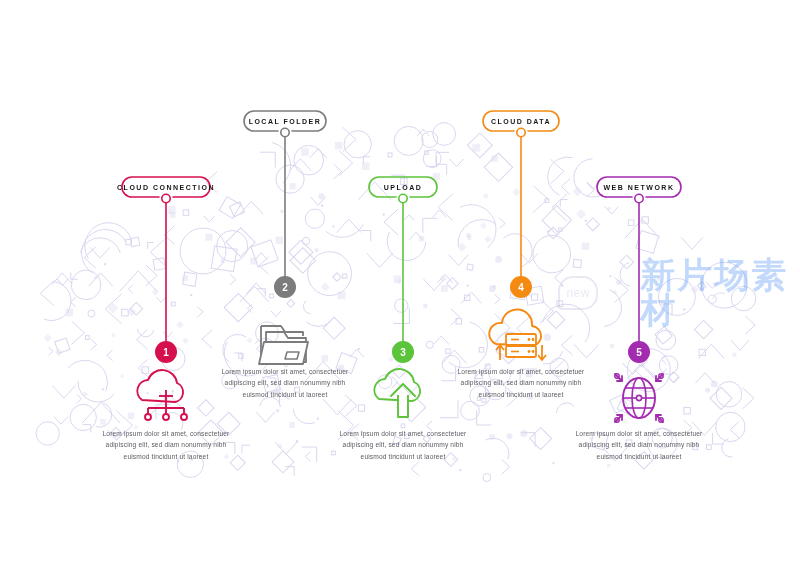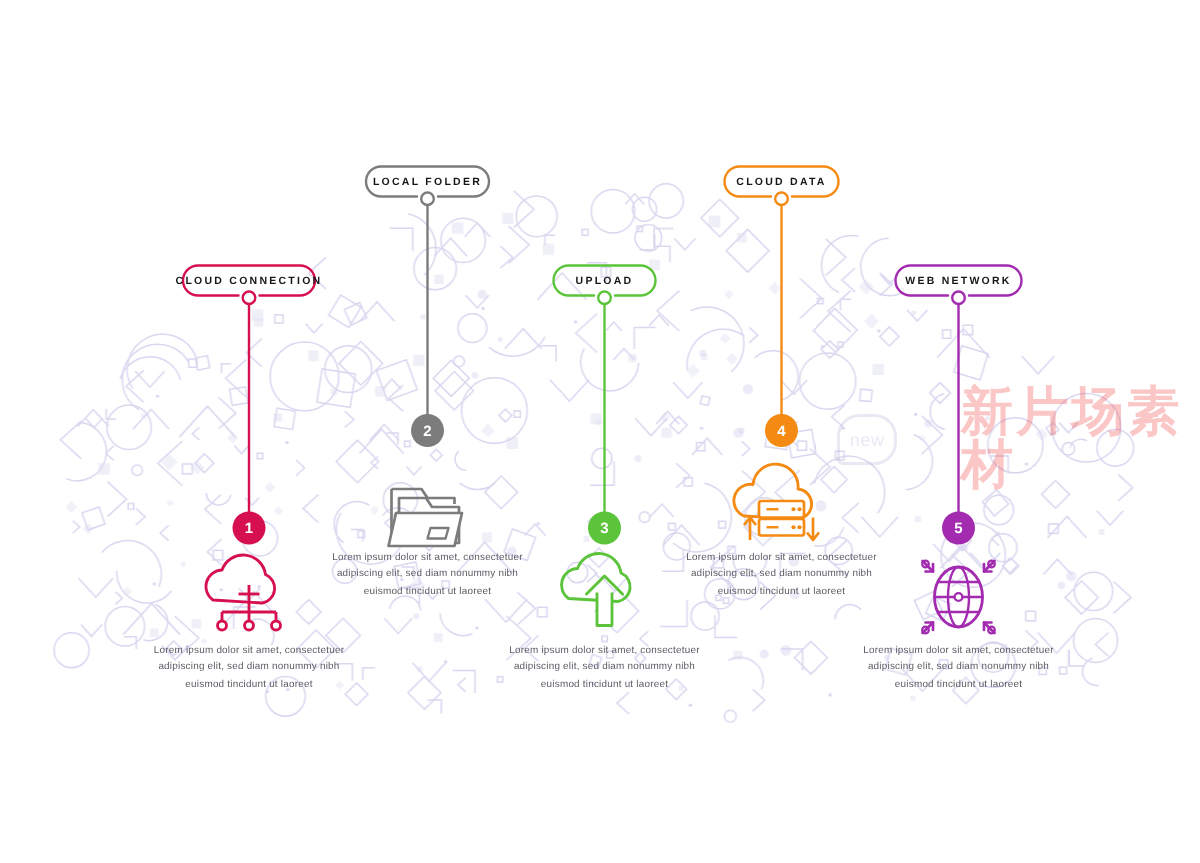--- a/index.html
+++ b/index.html
@@ -21,21 +21,21 @@
     display:flex;align-items:center;gap:6px;
     opacity:.30;pointer-events:none;
   }
   #watermark .wm-badge{
     width:42px;height:30px;border-radius:15px 15px 15px 4px;
     border:2px solid #b9b6d8;color:#b9b6d8;
     display:flex;align-items:center;justify-content:center;
     font-size:12px;letter-spacing:.4px;
   }
   #watermark .wm-text{
-    font-size:35px;font-weight:bold;color:#ef4444;
+    font-size:35px;font-weight:bold;color:#3b82f6;
     letter-spacing:2px;line-height:1;
     font-family:"DejaVu Sans", sans-serif;
     margin-left:36px;
   }
 
   
   #fg{position:absolute;left:0;top:0;width:800px;height:575px;z-index:2;}
 
   .pill-text{
     font-family:"Liberation Sans", sans-serif;

